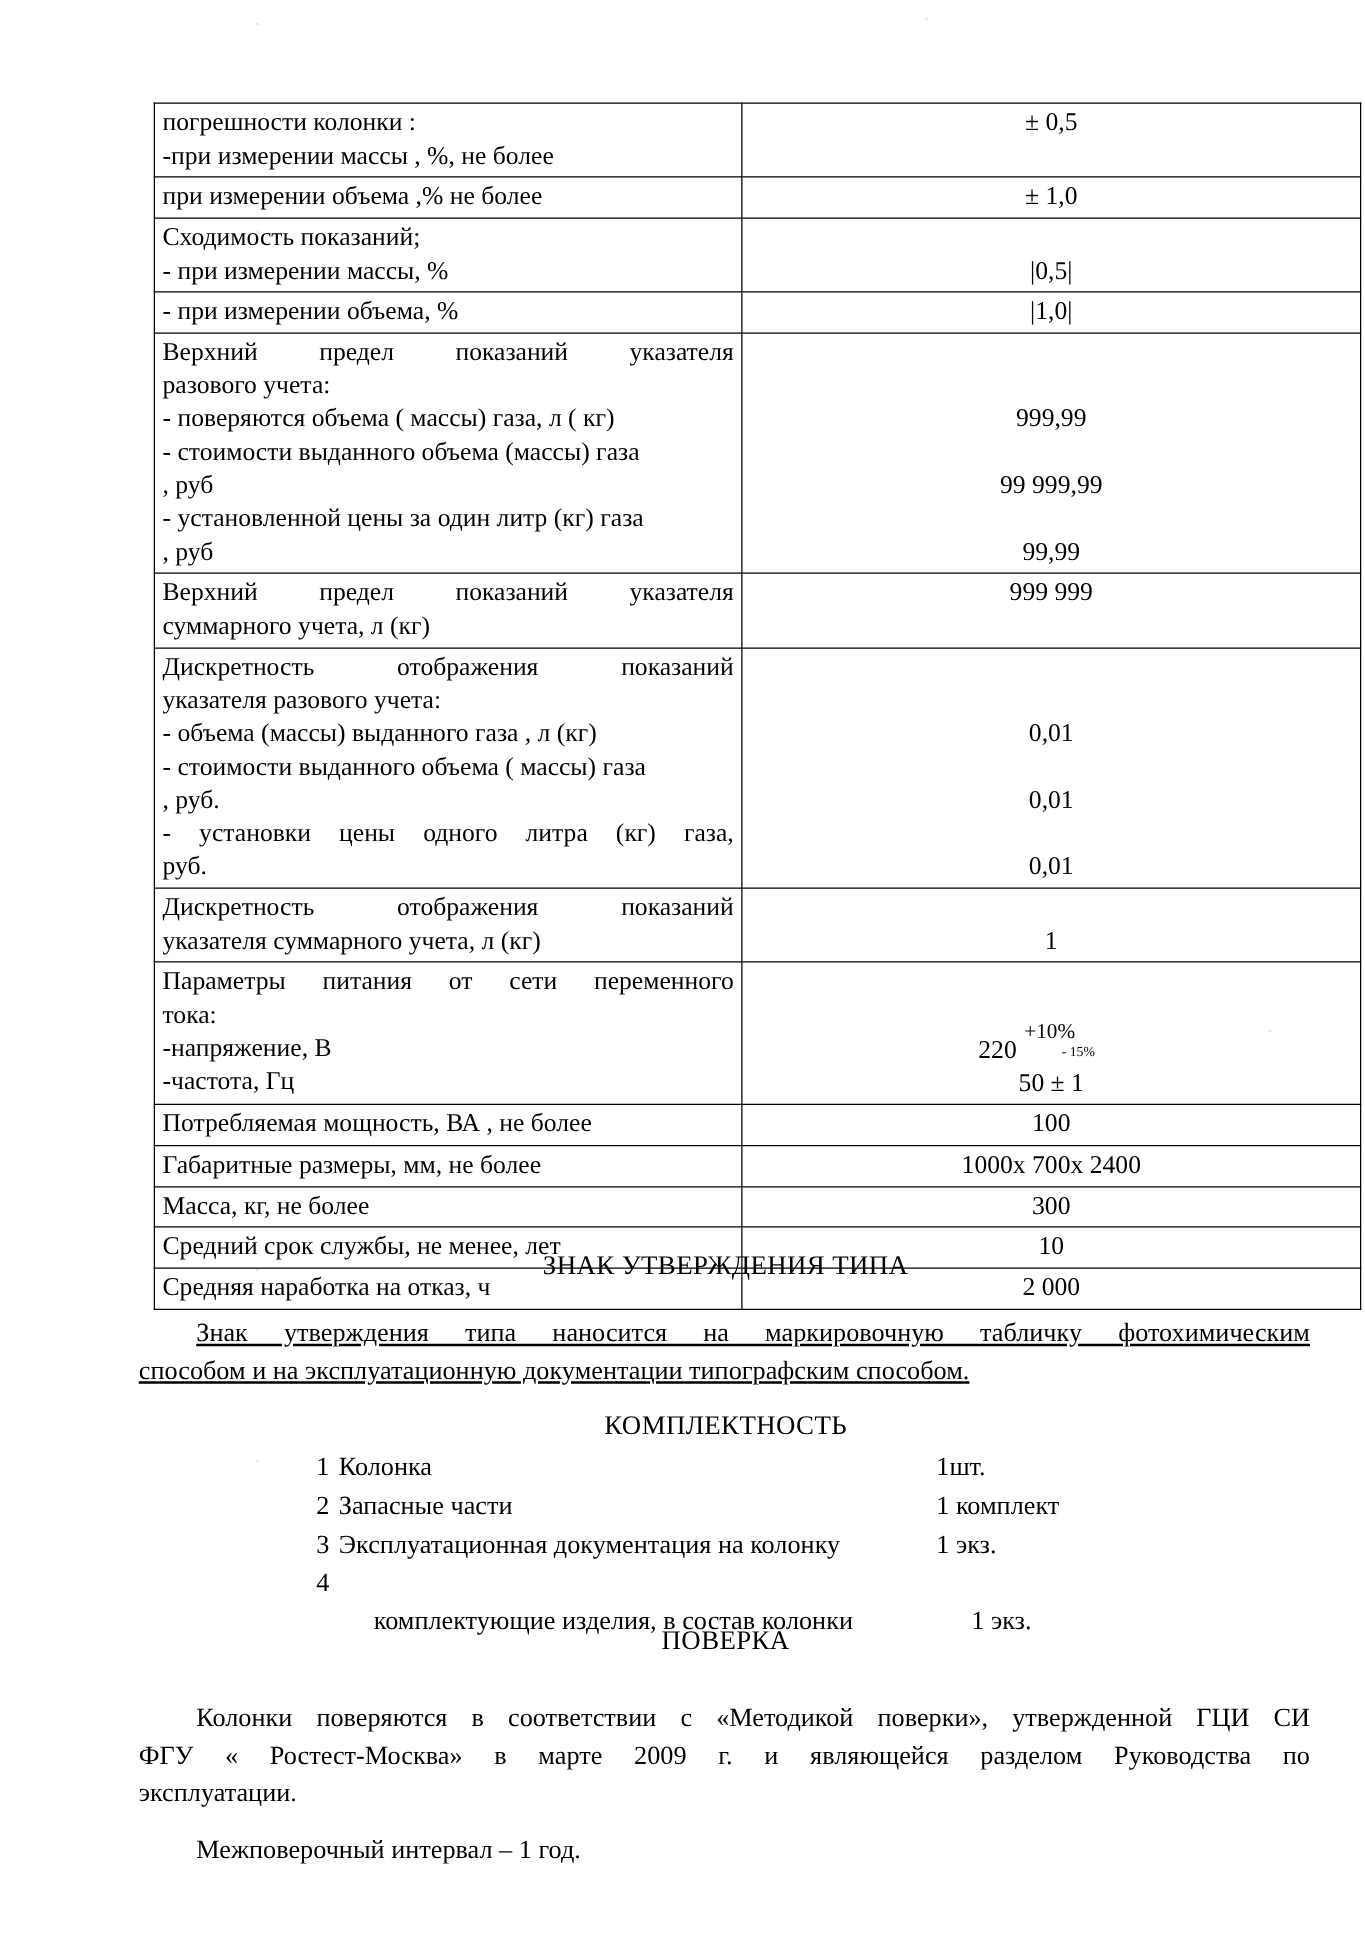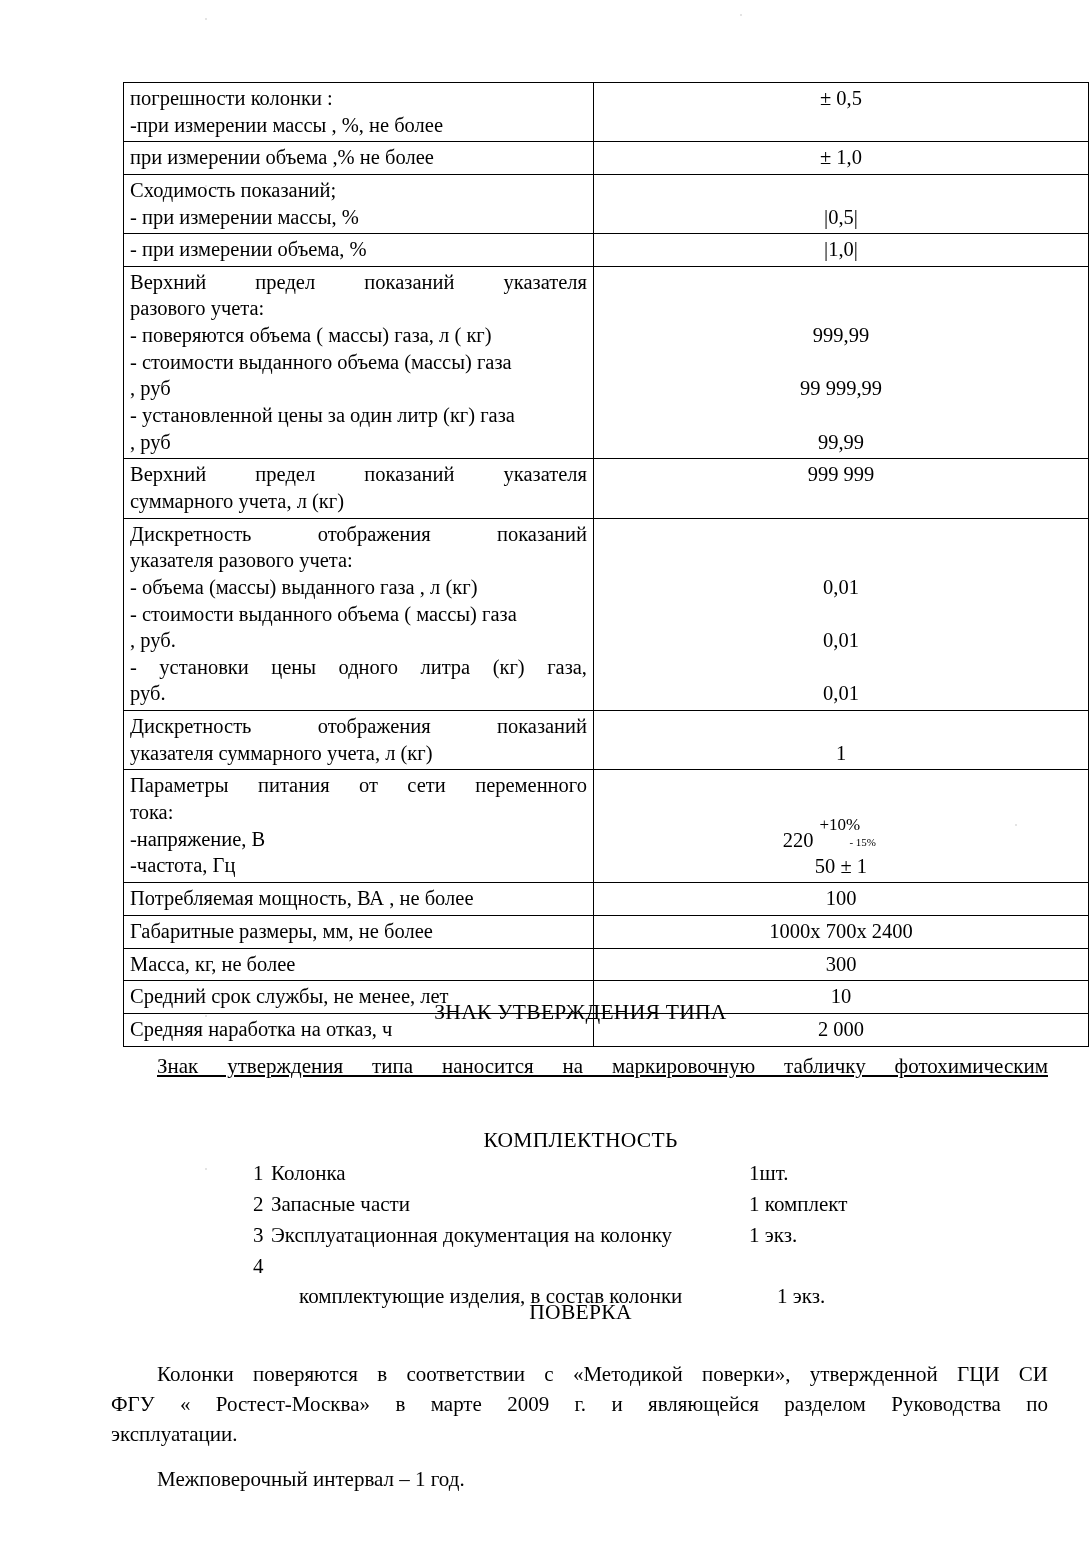--- a/index.html
+++ b/index.html
@@ -323,20 +323,21 @@
         </td>
       </tr>
 
     </tbody>
   </table>
 
   <div class="section-head" style="top:1000px;">ЗНАК УТВЕРЖДЕНИЯ ТИПА</div>
 
   <div class="para" style="top:1052px;">
     <span class="lbl-just"><span class="indent"></span><span>Знак утверждения типа наносится на маркировочную табличку фотохимическим</span></span>
+    <span class="lbl-line">способом и на эксплуатационную документации типографским способом.</span>
   </div>
 
   <div class="section-head" style="top:1128px;">КОМПЛЕКТНОСТЬ</div>
 
   <div class="kit-list">
     <div class="kit-row">
       <span class="kit-num">1</span>
       <span class="kit-name">Колонка</span>
       <span class="kit-qty">1шт.</span>
     </div>

